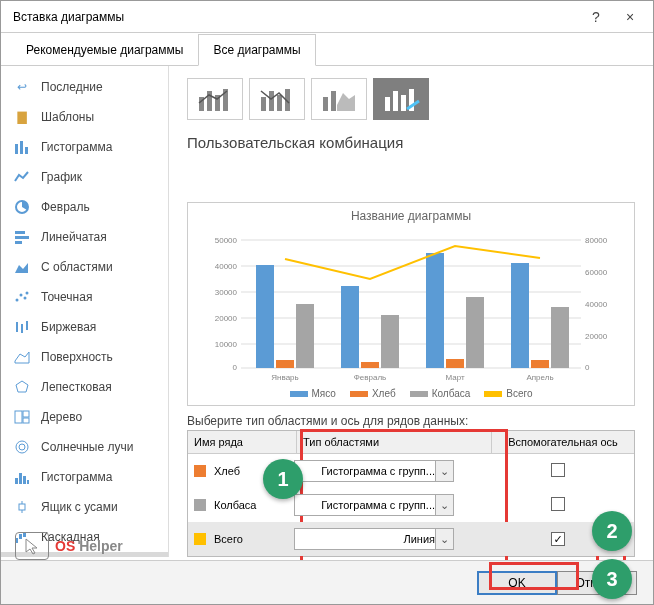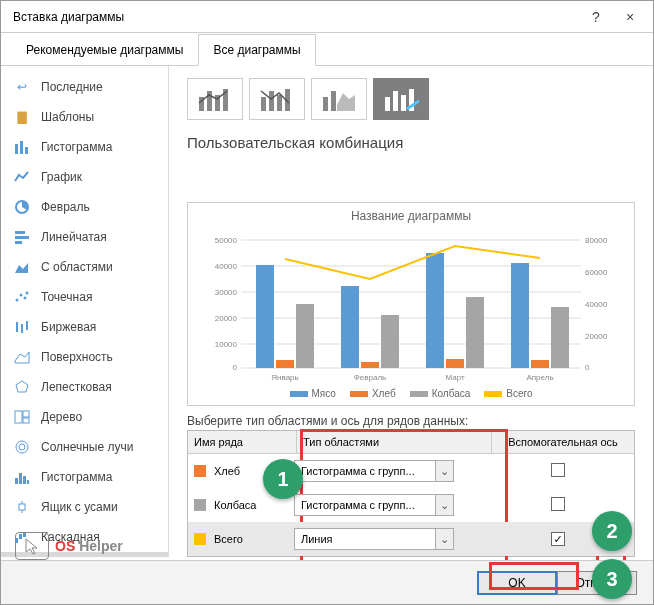--- a/index.html
+++ b/index.html
@@ -32,21 +32,21 @@
   .series-header { display: flex; background: #f0f0f0; border-bottom: 1px solid #ccc; font-size: 11px; align-items: flex-end; }
   .series-header > div { padding: 5px 6px; }
   .col-name { width: 108px; }
   .col-type { width: 196px; border-left: 1px solid #ccc; border-right: 1px solid #ccc; }
   .col-axis { flex: 1; text-align: center; }
   .series-body { max-height: 118px; overflow-y: auto; position: relative; }
   .series-row { display: flex; align-items: center; height: 34px; padding: 0 6px; }
   .series-row.selected { background: #e8e8e8; }
   .series-row .sw { width: 12px; height: 12px; margin-right: 8px; }
   .series-row .rname { width: 80px; font-size: 11px; }
-  .series-row .rtype { width: 194px; }
+  .series-row .rtype { width: 194px; text-align: right; }
   .series-row .raxis { flex: 1; text-align: center; }
   .combo { display: flex; align-items: center; width: 160px; height: 22px; border: 1px solid #aaa; background: #fff; font-size: 11px; padding-left: 6px; cursor: pointer; }
   .combo .cv { flex: 1; overflow: hidden; text-overflow: ellipsis; white-space: nowrap; }
   .combo .ar { width: 18px; height: 100%; border-left: 1px solid #aaa; display: flex; align-items: center; justify-content: center; color: #555; background: #eee; }
   .check { width: 14px; height: 14px; border: 1px solid #666; display: inline-flex; align-items: center; justify-content: center; font-size: 11px; background: #fff; cursor: pointer; }
   .footer { position: absolute; bottom: 0; left: 0; right: 0; height: 44px; display: flex; align-items: center; justify-content: flex-end; gap: 0; padding: 0 16px; background: #f3f3f3; border-top: 1px solid #ccc; }
   .btn { min-width: 80px; height: 24px; border: 1px solid #888; background: #e8e8e8; font-size: 12px; cursor: pointer; }
   .red-box { position: absolute; border: 3px solid #e53935; pointer-events: none; }
   .callout { position: absolute; width: 40px; height: 40px; border-radius: 50%; background: #2e9e6b; color: #fff; font-size: 20px; font-weight: 600; display: flex; align-items: center; justify-content: center; box-shadow: 0 2px 4px rgba(0,0,0,.3); pointer-events: none; z-index: 50; }
   .logo { position: absolute; bottom: 44px; left: 14px; display: flex; align-items: center; gap: 6px; color: #888; font-size: 14px; font-weight: 600; z-index: 40; }

